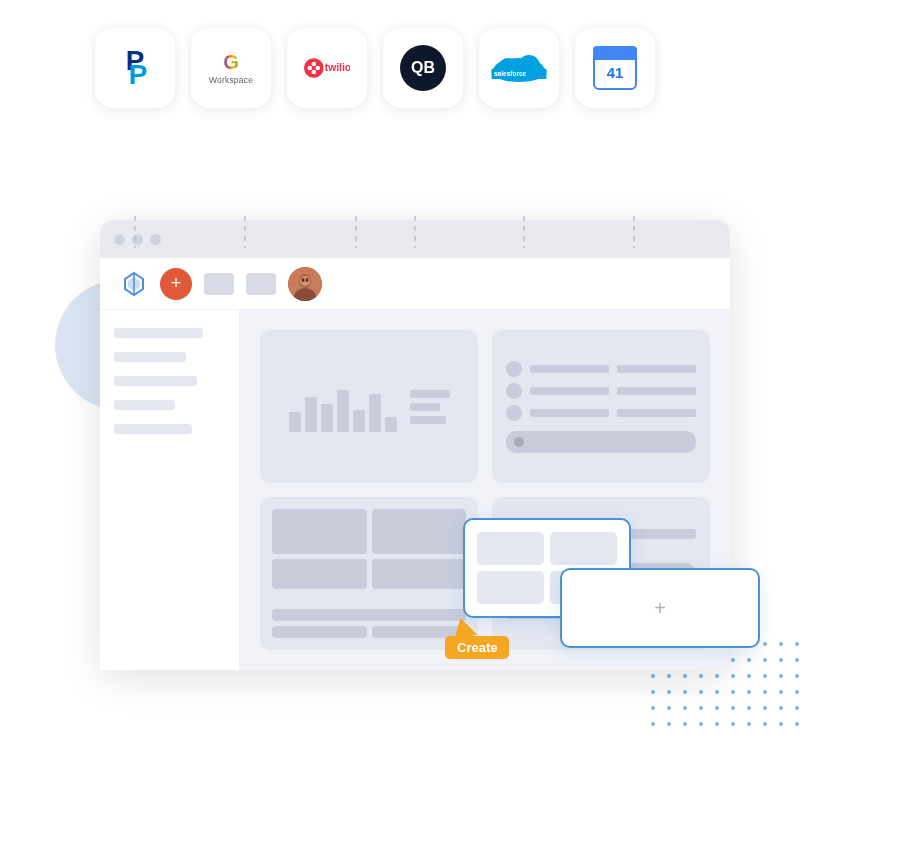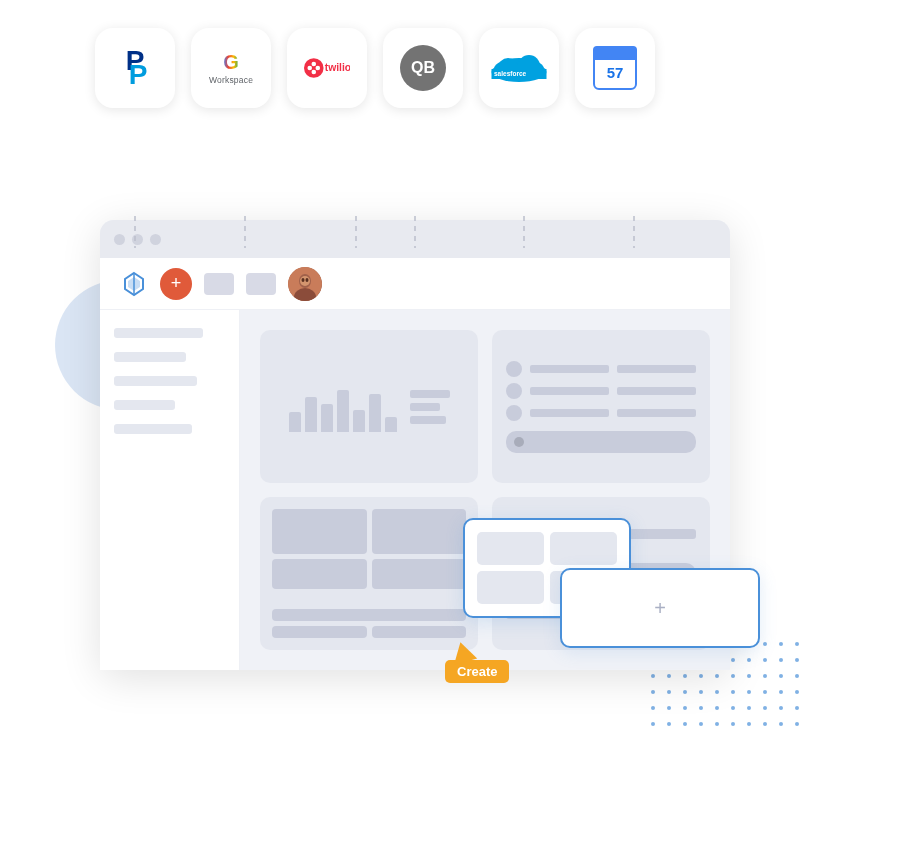--- a/index.html
+++ b/index.html
@@ -239,21 +239,21 @@
 
     .plus-icon-center {
       font-size: 20px;
       color: #aab0c4;
       font-weight: 300;
     }
 
     
     .cursor-tooltip {
       position: absolute;
-      top: 642px;
+      top: 618px;
       left: 445px;
       z-index: 30;
       display: flex;
       flex-direction: column;
       align-items: flex-start;
       gap: 0;
     }
 
     .cursor-arrow {
       width: 0;
@@ -296,21 +296,21 @@
       color: #f22f46;
       display: flex;
       align-items: center;
       gap: 3px;
     }
 
     
     .qb-logo {
       width: 46px;
       height: 46px;
-      background: #737373;
+      background: #0f172a;
       border-radius: 50%;
       display: flex;
       align-items: center;
       justify-content: center;
       color: white;
       font-size: 16px;
       font-weight: 800;
     }
 
     
@@ -567,21 +567,21 @@
         <ellipse cx="38" cy="28" rx="20" ry="20" fill="#00a1e0"></ellipse>
         <ellipse cx="80" cy="24" rx="22" ry="22" fill="#00a1e0"></ellipse>
         <rect x="5" y="30" width="110" height="20" fill="#00a1e0"></rect>
         <text x="10" y="44" font-size="13" font-weight="700" fill="white" font-family="sans-serif">salesforce</text>
       </svg>
     </div>
 
     <div class="integration-icon">
       <div class="gcal-logo">
         <div class="gcal-top"></div>
-        <span class="gcal-num">57</span>
+        <span class="gcal-num">41</span>
       </div>
     </div>
   </div>
 
   <svg class="connectors-svg">
     <defs>
       <style>
         .dashed { stroke: #bbbfcc; stroke-width: 1.5; fill: none; stroke-dasharray: 5,5; }
       </style>
     </defs>

